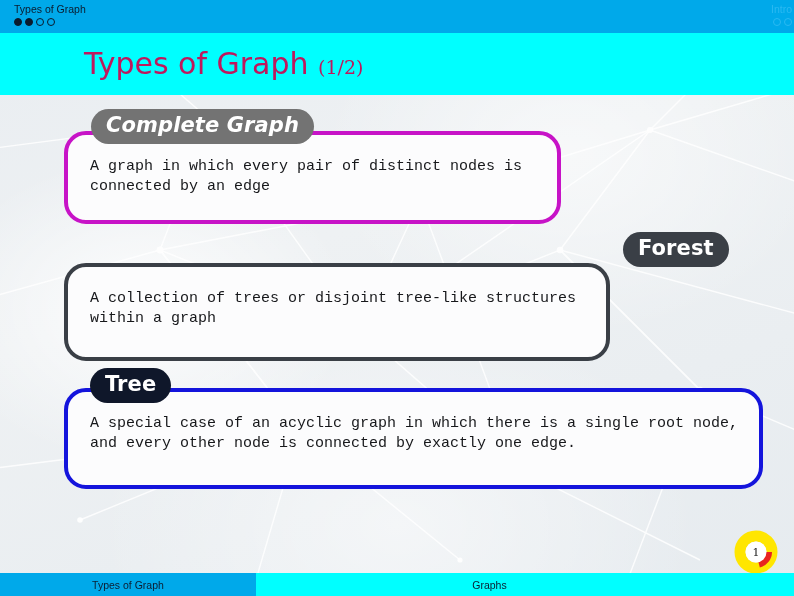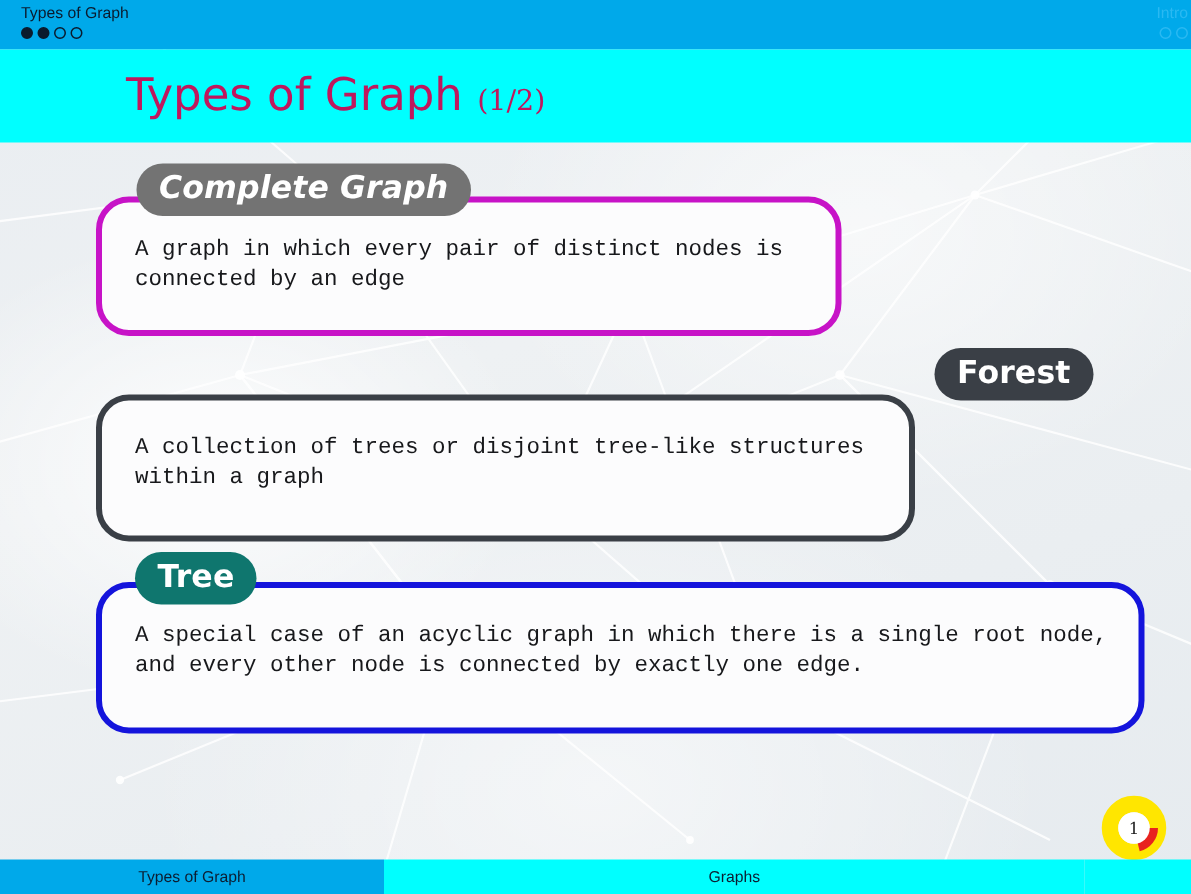--- a/index.html
+++ b/index.html
@@ -122,21 +122,21 @@
     background: #3a3f46;
   }
 
   
   #box-tree {
     left: 64px; top: 388px; width: 699px; height: 101px;
     border-color: #1414dc; border-width: 4px;
   }
   #pill-tree {
     left: 90px; top: 368px;
-    background: #0f766e;
+    background: #0f172a;
   }
 
   
   #footer {
     position: absolute; left: 0; bottom: 0;
     width: 794px; height: 23px;
     display: flex;
   }
   .foot-seg {
     height: 23px;

